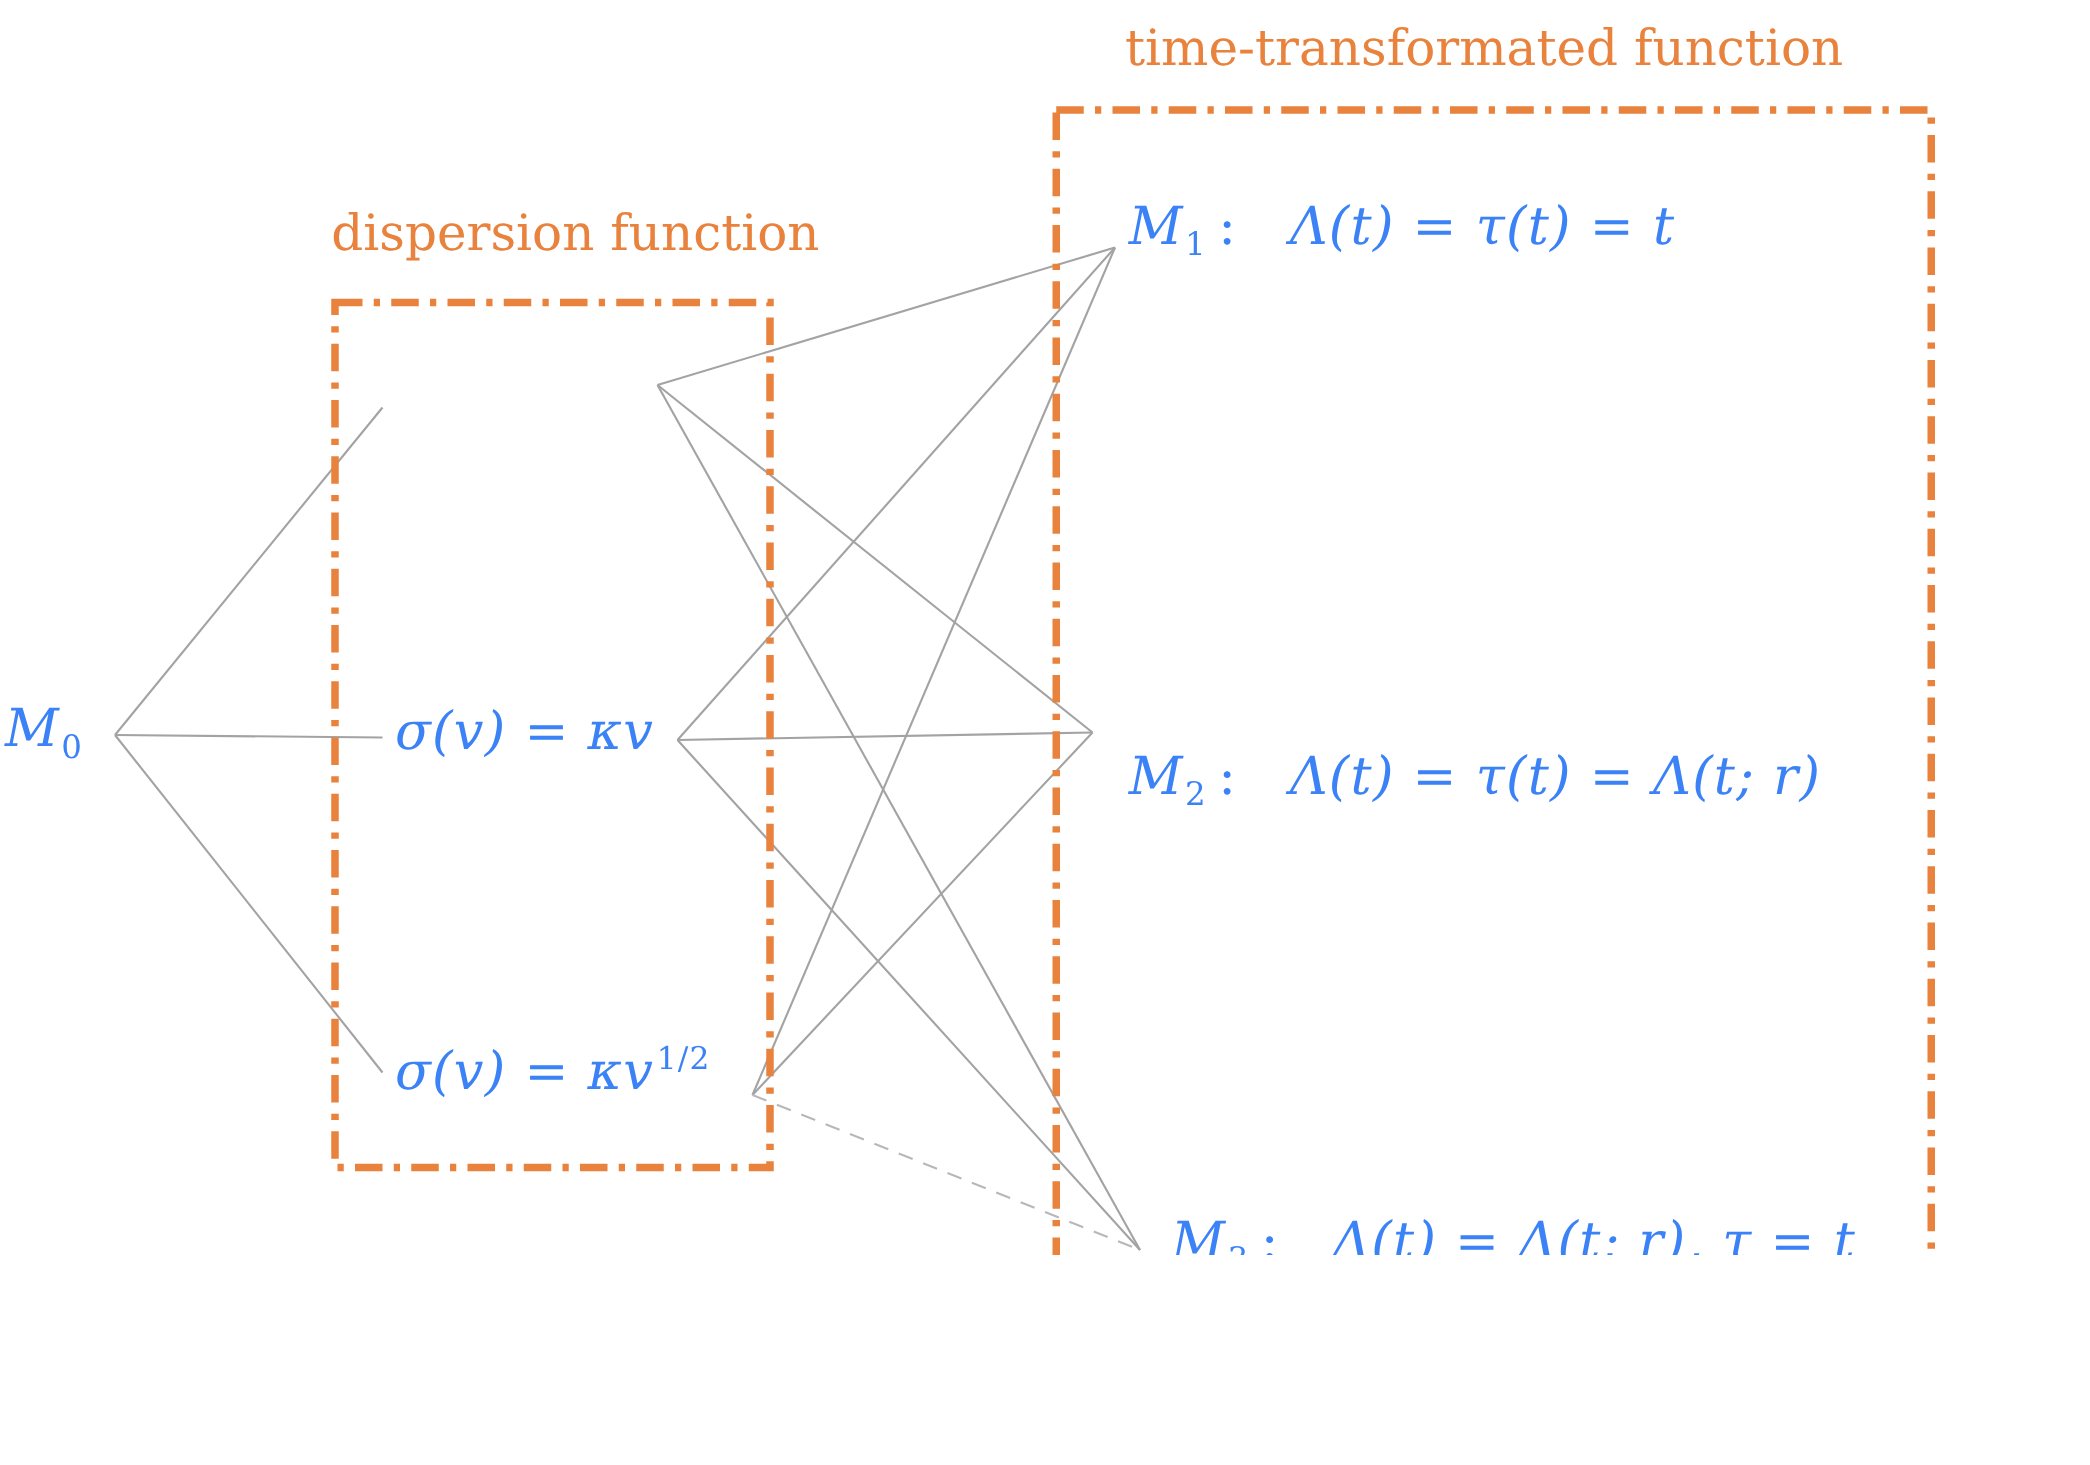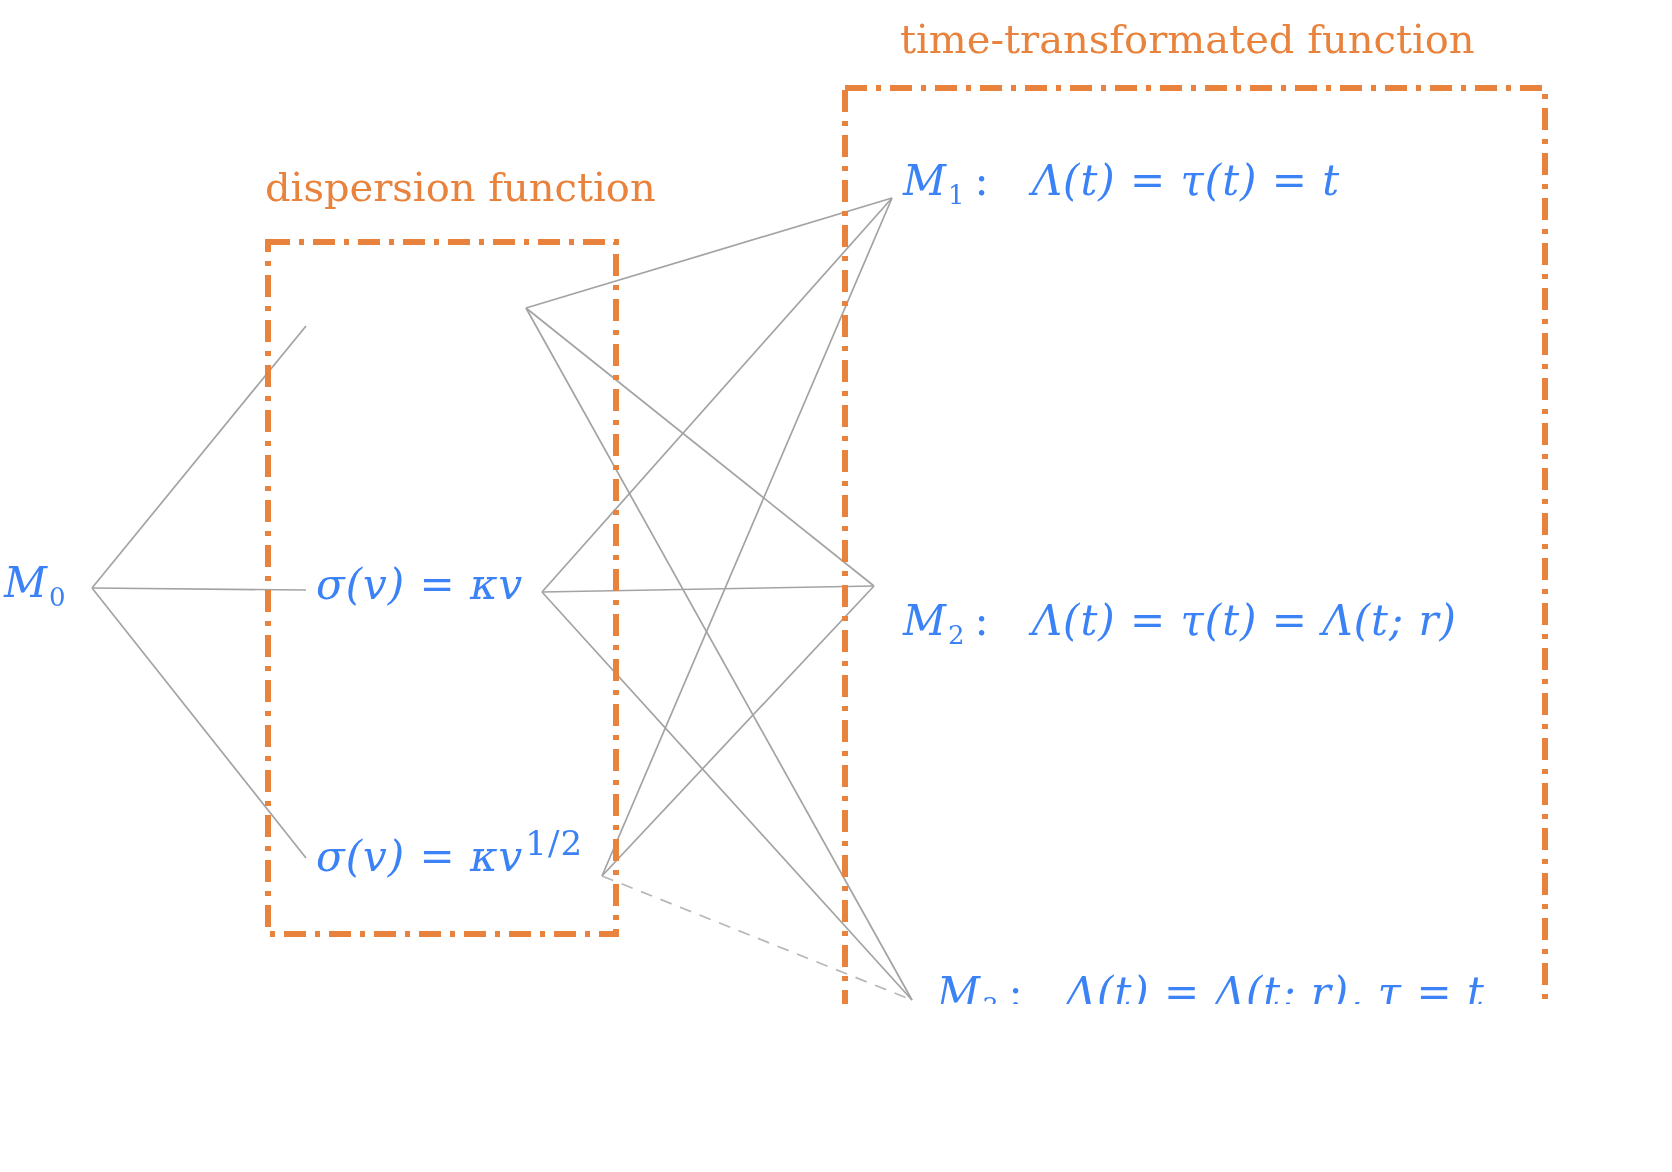--- a/index.html
+++ b/index.html
@@ -39,21 +39,21 @@
   }
   .math sub {
     font-size: 26px;
     font-style: normal;
     vertical-align: baseline;
     position: relative;
     top: 9px;
     left: 1px;
   }
   .math sup {
-    font-size: 34px;
+    font-size: 25px;
     font-style: normal;
     vertical-align: baseline;
     position: relative;
     top: -16px;
     left: 2px;
   }
   .colon {
     font-style: normal;
     margin-left: 10px;
   }

